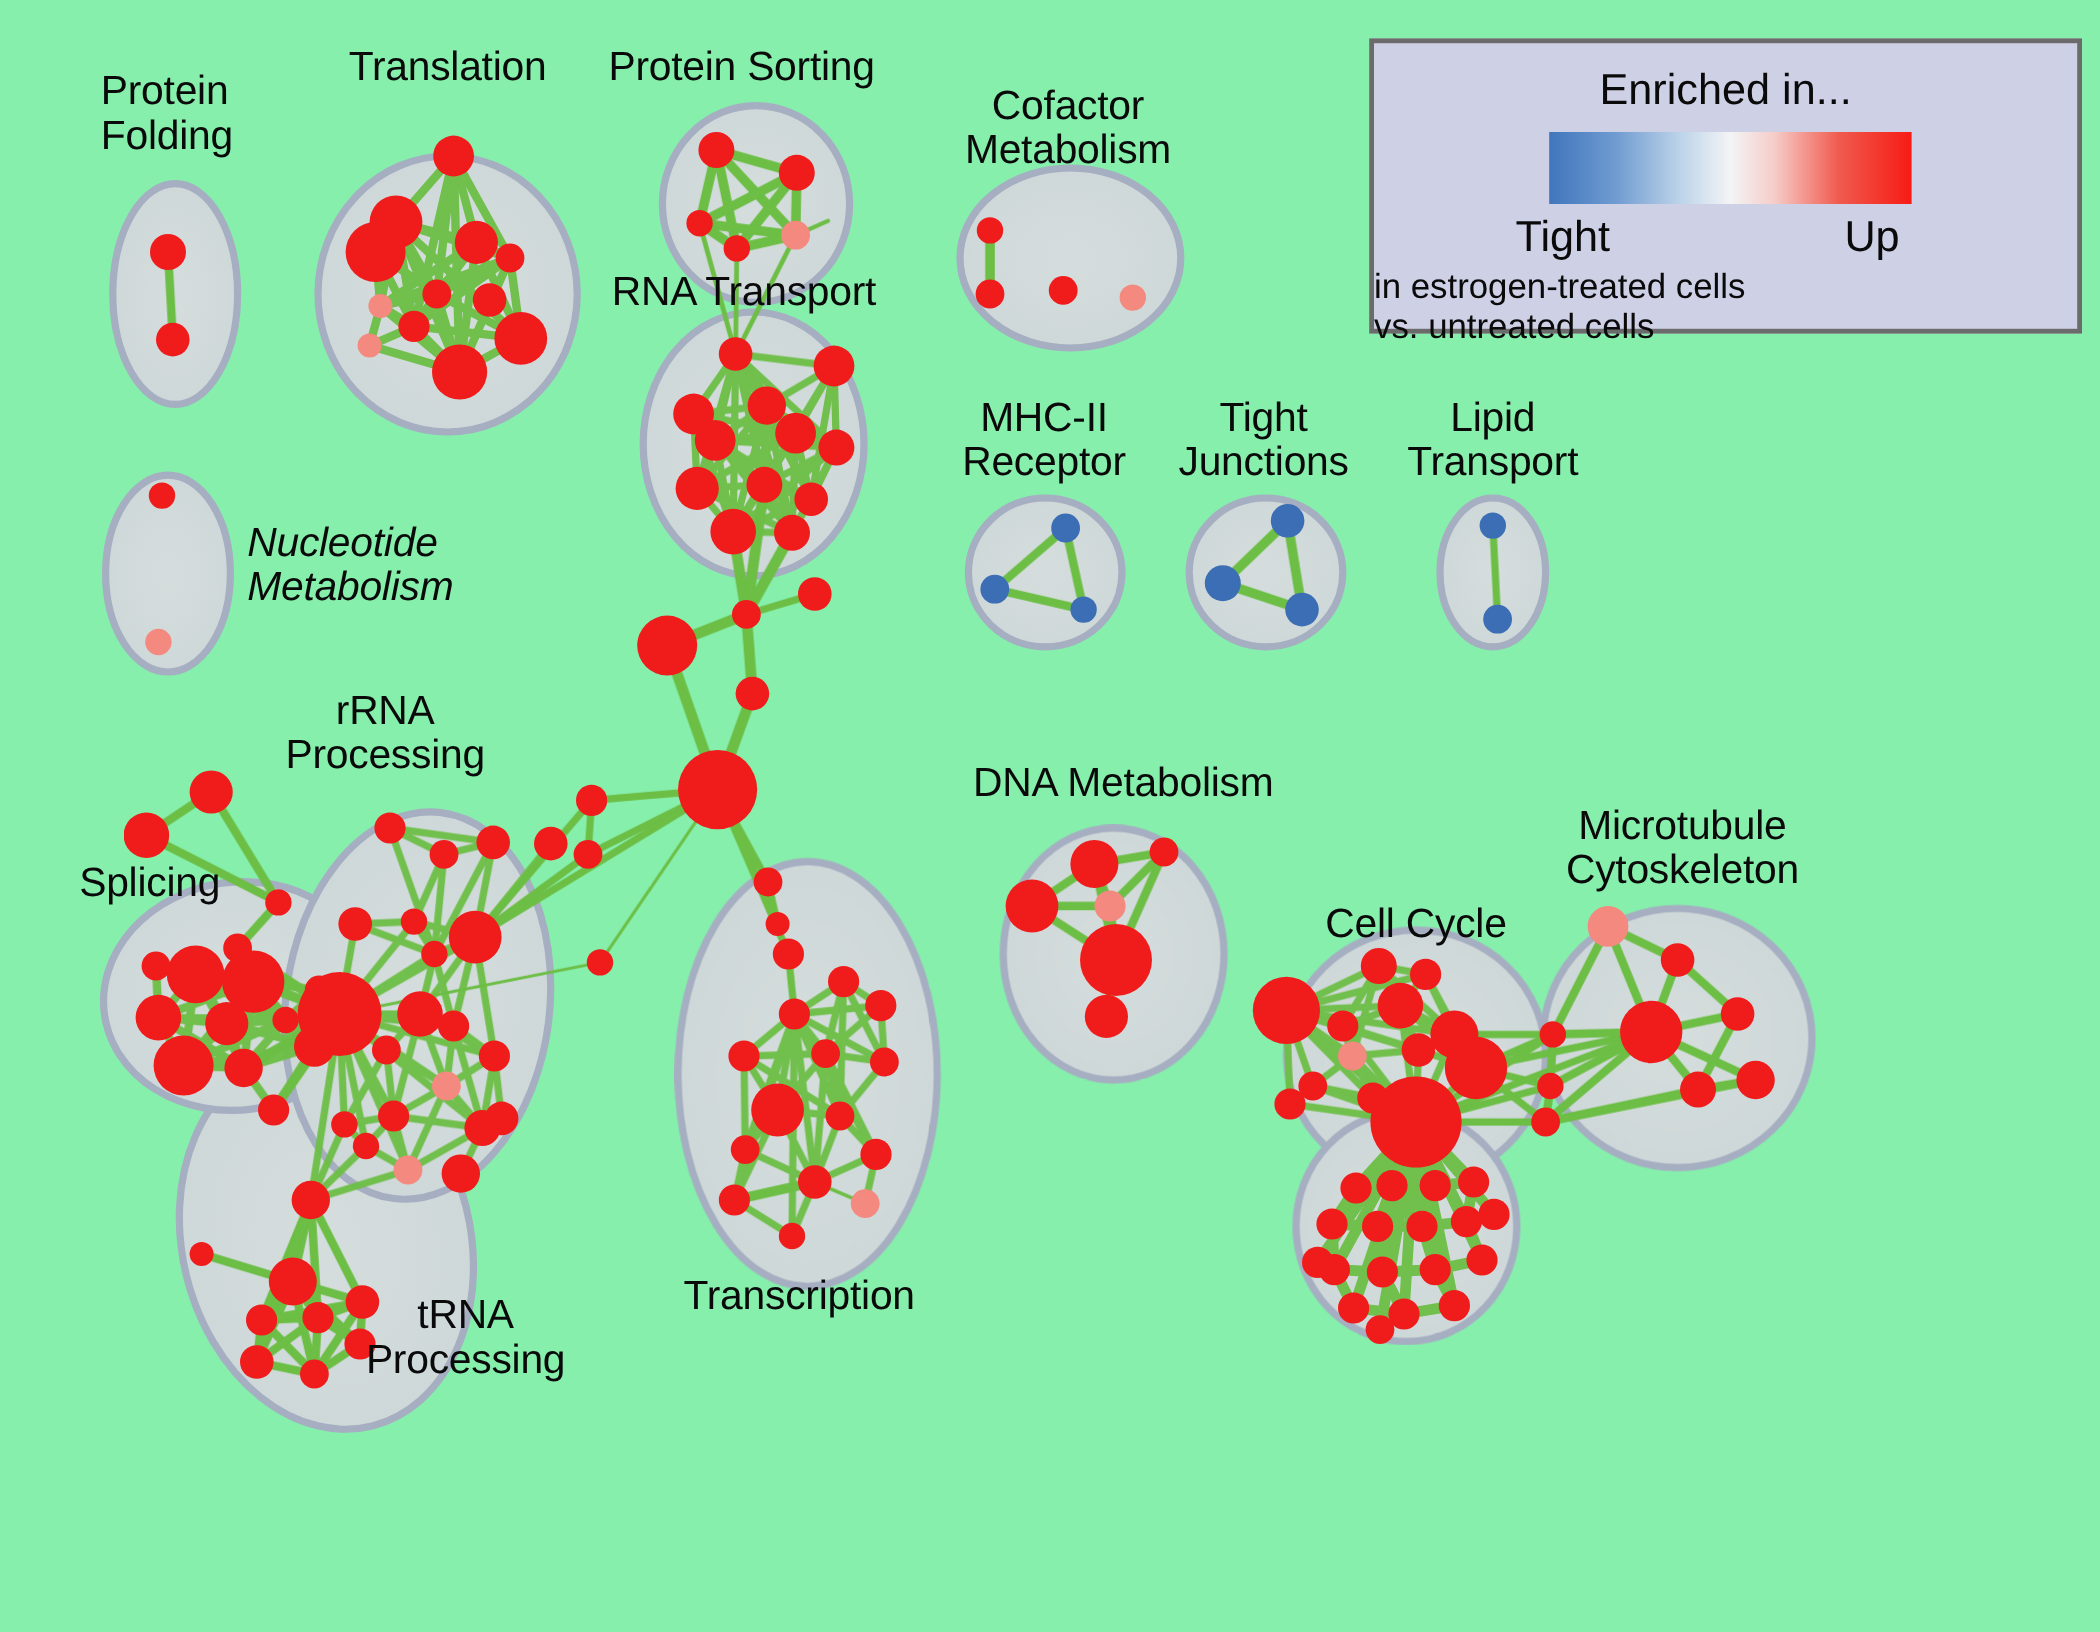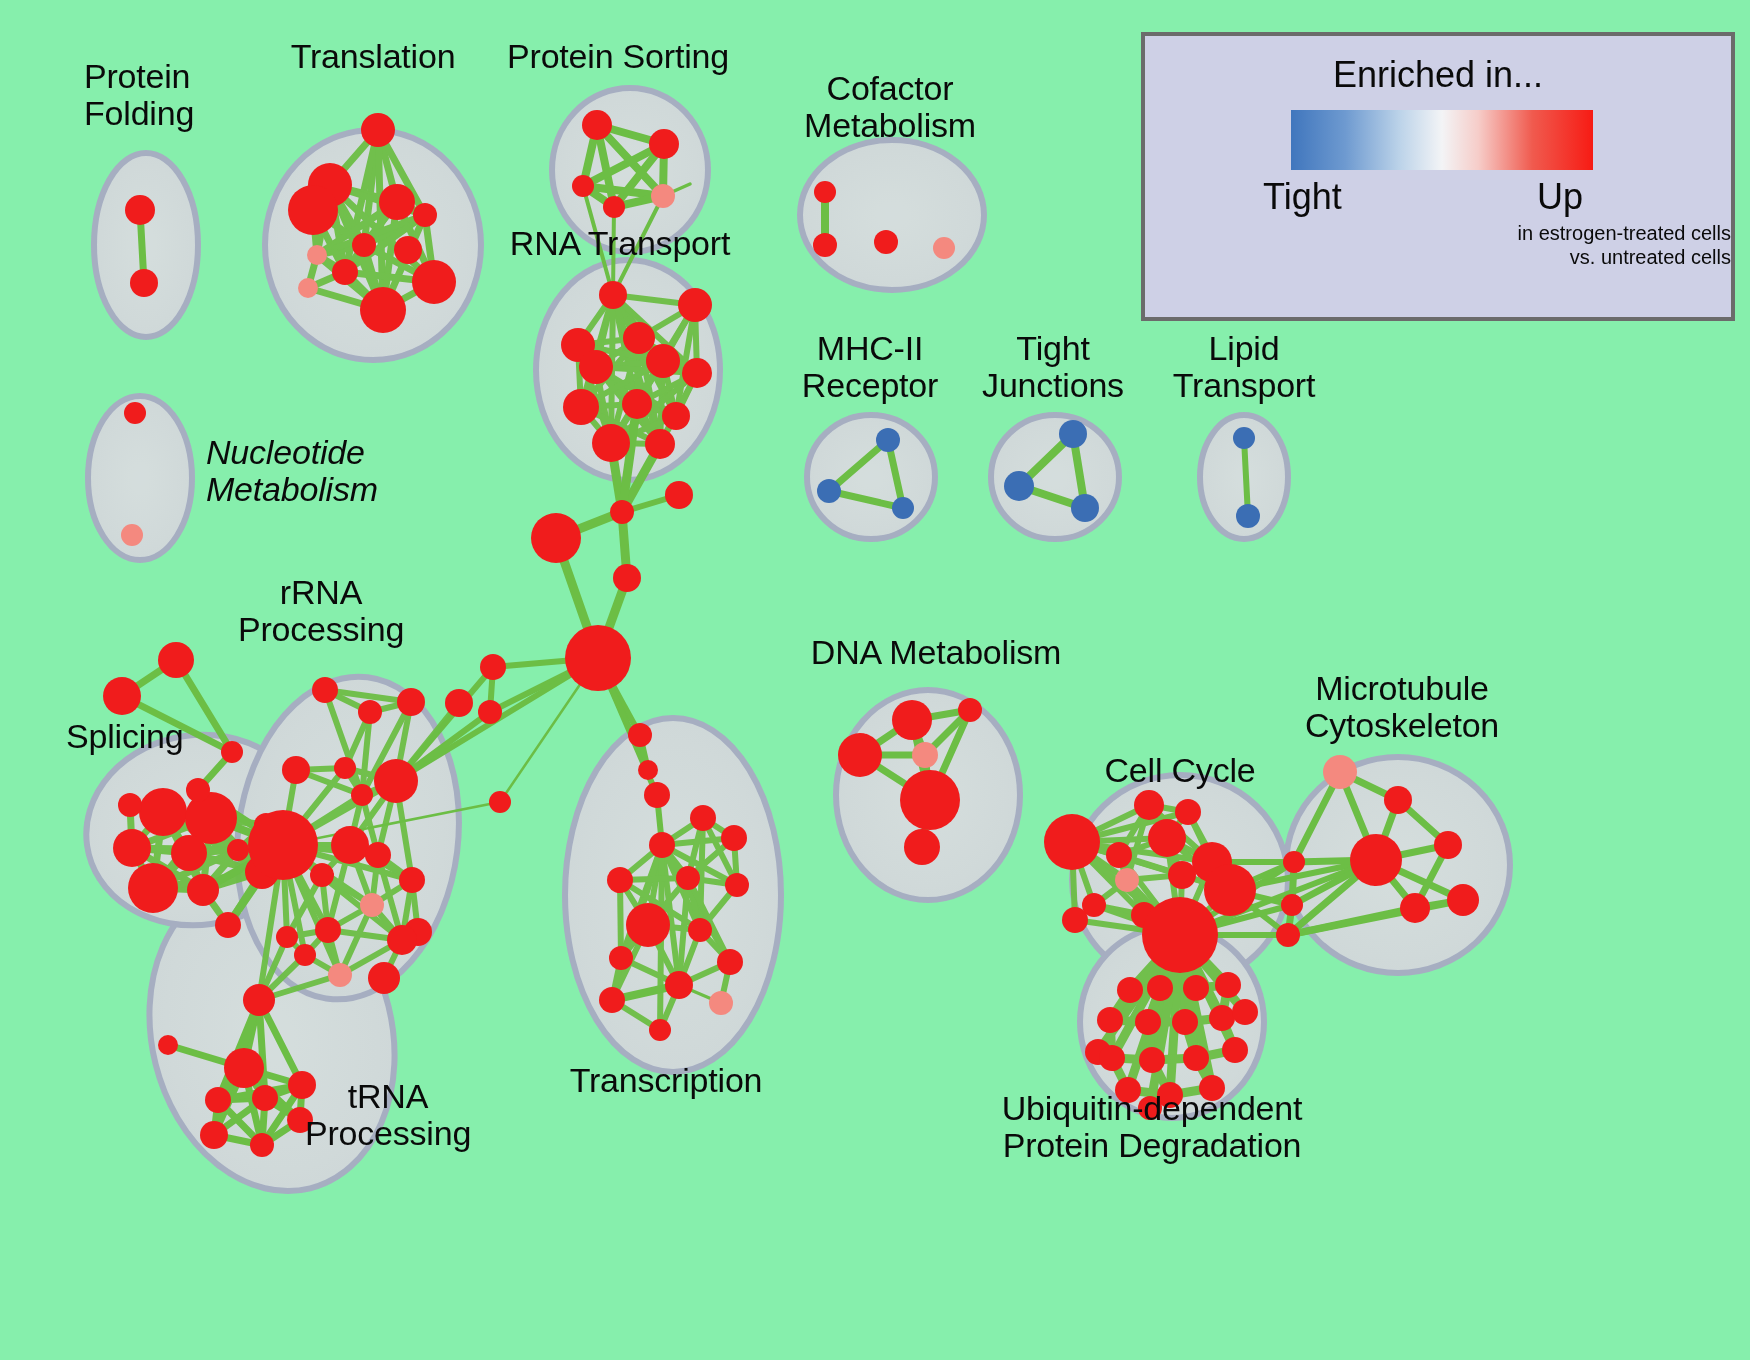--- a/index.html
+++ b/index.html
@@ -22,38 +22,38 @@
     letter-spacing:-0.2px;
     font-weight:400;
   }
   .lbl.ctr{text-align:center;transform:translateX(-50%);}
   .lbl.lft{text-align:left;}
 
   
   #legend{
     position:absolute;
     left:1141px;top:32px;
-    width:594px;height:289px;
+    width:594px;height:246px;
     background:#ced0e6;
     border:4px solid #6b6b6b;
     box-sizing:border-box;
   }
   #legend-title{
     position:absolute;left:0;top:18px;width:100%;
     text-align:center;font-size:36px;color:#0a0a0a;
   }
   #legend-bar{
     position:absolute;left:146px;top:74px;width:302px;height:60px;
     background:linear-gradient(to right,#4076bd 0%,#6e9ad0 18%,#bcd3e9 36%,#f3f4f6 50%,#f6cdc9 62%,#f05a4e 80%,#f71b14 100%);
   }
   #legend-down{position:absolute;left:118px;top:140px;font-size:36px;color:#0a0a0a;}
   #legend-up{position:absolute;left:392px;top:140px;font-size:36px;color:#0a0a0a;}
   #legend-sub{
     position:absolute;left:0;top:186px;width:100%;
-    text-align:right;font-size:20px;color:#0a0a0a;line-height:1.18;white-space:pre-line;
+    text-align:left;font-size:29px;color:#0a0a0a;line-height:1.18;white-space:pre-line;
   }
 </style>
 </head>
 <body>
 
 <div id="stage">
 
   <svg id="net" viewBox="0 0 1750 1360" xmlns="http://www.w3.org/2000/svg">
     <defs>
       <radialGradient id="cgrad" cx="50%" cy="50%" r="60%">
@@ -801,22 +801,20 @@
   <div class="lbl ctr" style="left:321px;top:574px;">rRNA
 Processing</div>
   <div class="lbl lft" style="left:66px;top:718px;text-align:center;">Splicing</div>
   <div class="lbl ctr" style="left:936px;top:634px;">DNA Metabolism</div>
   <div class="lbl ctr" style="left:1402px;top:670px;">Microtubule
 Cytoskeleton</div>
   <div class="lbl ctr" style="left:1180px;top:752px;">Cell Cycle</div>
   <div class="lbl ctr" style="left:666px;top:1062px;">Transcription</div>
   <div class="lbl ctr" style="left:388px;top:1078px;">tRNA
 Processing</div>
-  <div class="lbl ctr" style="left:1152px;top:1090px;">Ubiquitin-dependent
-Protein Degradation</div>
 
   <div id="legend">
     <div id="legend-title">Enriched in...</div>
     <div id="legend-bar"></div>
     <div id="legend-down">Tight</div>
     <div id="legend-up">Up</div>
     <div id="legend-sub">in estrogen-treated cells
 vs. untreated cells</div>
   </div>
 

